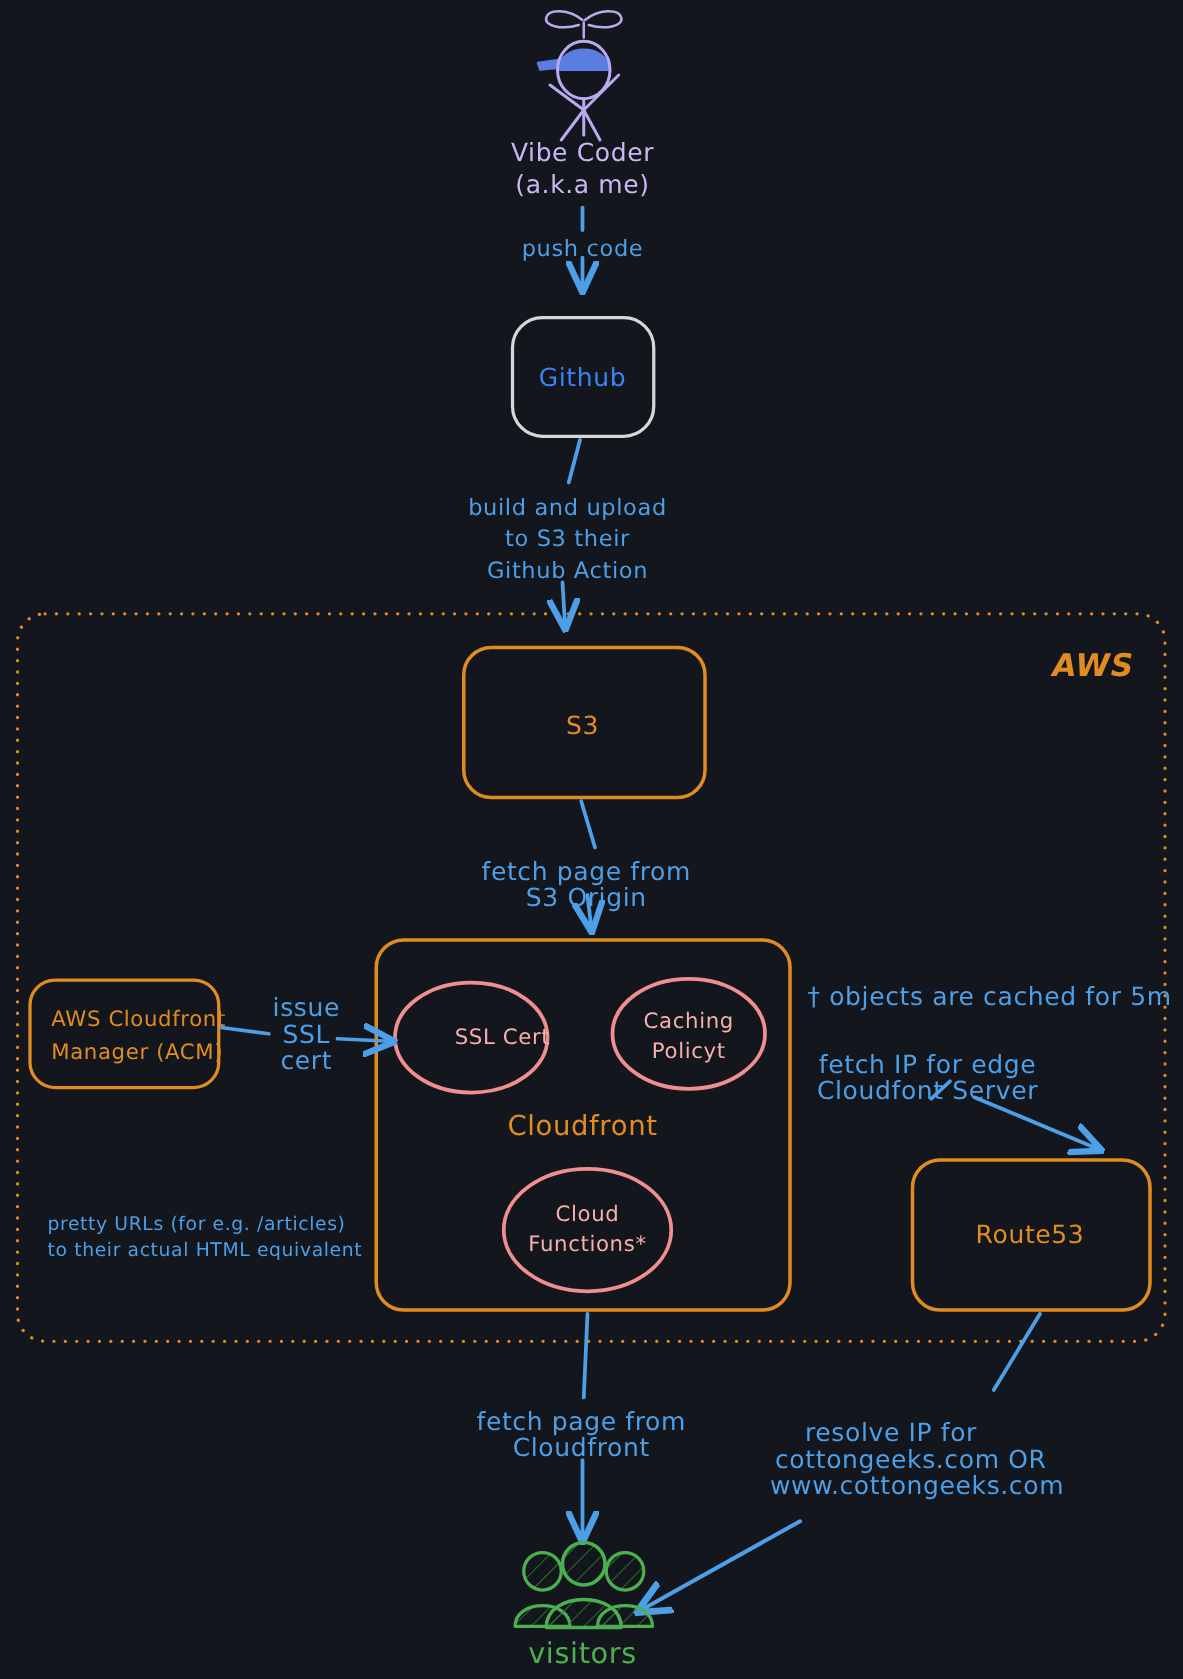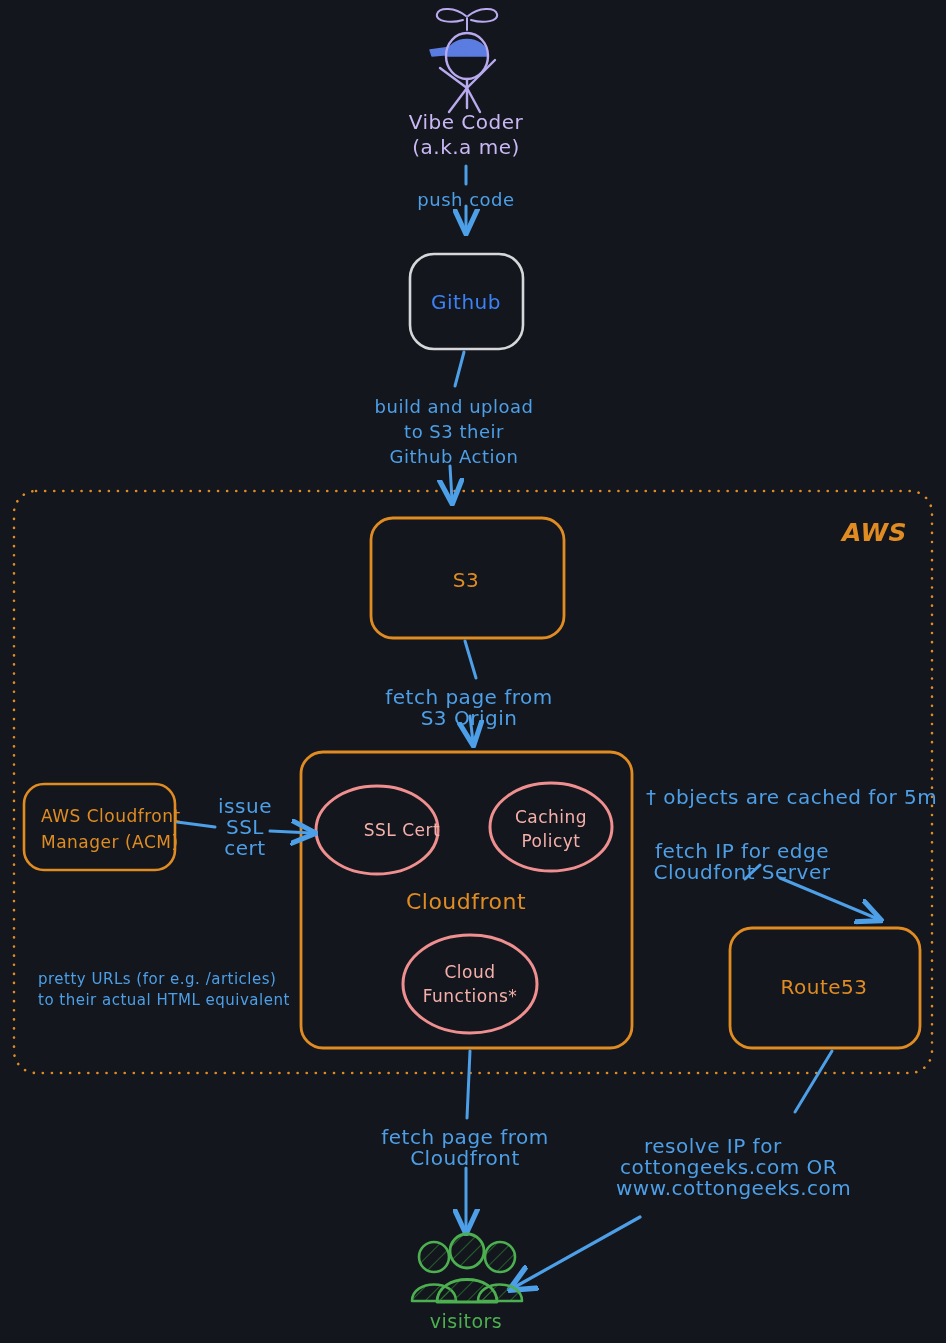--- a/index.html
+++ b/index.html
@@ -12,21 +12,21 @@
   .blue{color:#4d9fe8;}
   .orange{color:#e08c22;}
   .pink{color:#f6b0ab;}
   .purple{color:#c9b8f5;}
   .green{color:#4caf50;}
   .white{color:#3b82f6;}
   .f15{font-size:15px;}
   .f16{font-size:20px;}
   .f17{font-size:17px;}
   .f18{font-size:18px;}
-  .f19{font-size:19px;}
+  .f19{font-size:23px;}
   .f20{font-size:20px;}
   .f22{font-size:22px;}
   .f34{font-size:25px;}
   .handw{font-family:"DejaVu Sans",sans-serif;font-weight:400;}
   .ital{font-style:italic;font-weight:700;}
 </style>
 </head>
 <body>
 
 <div id="stage">

